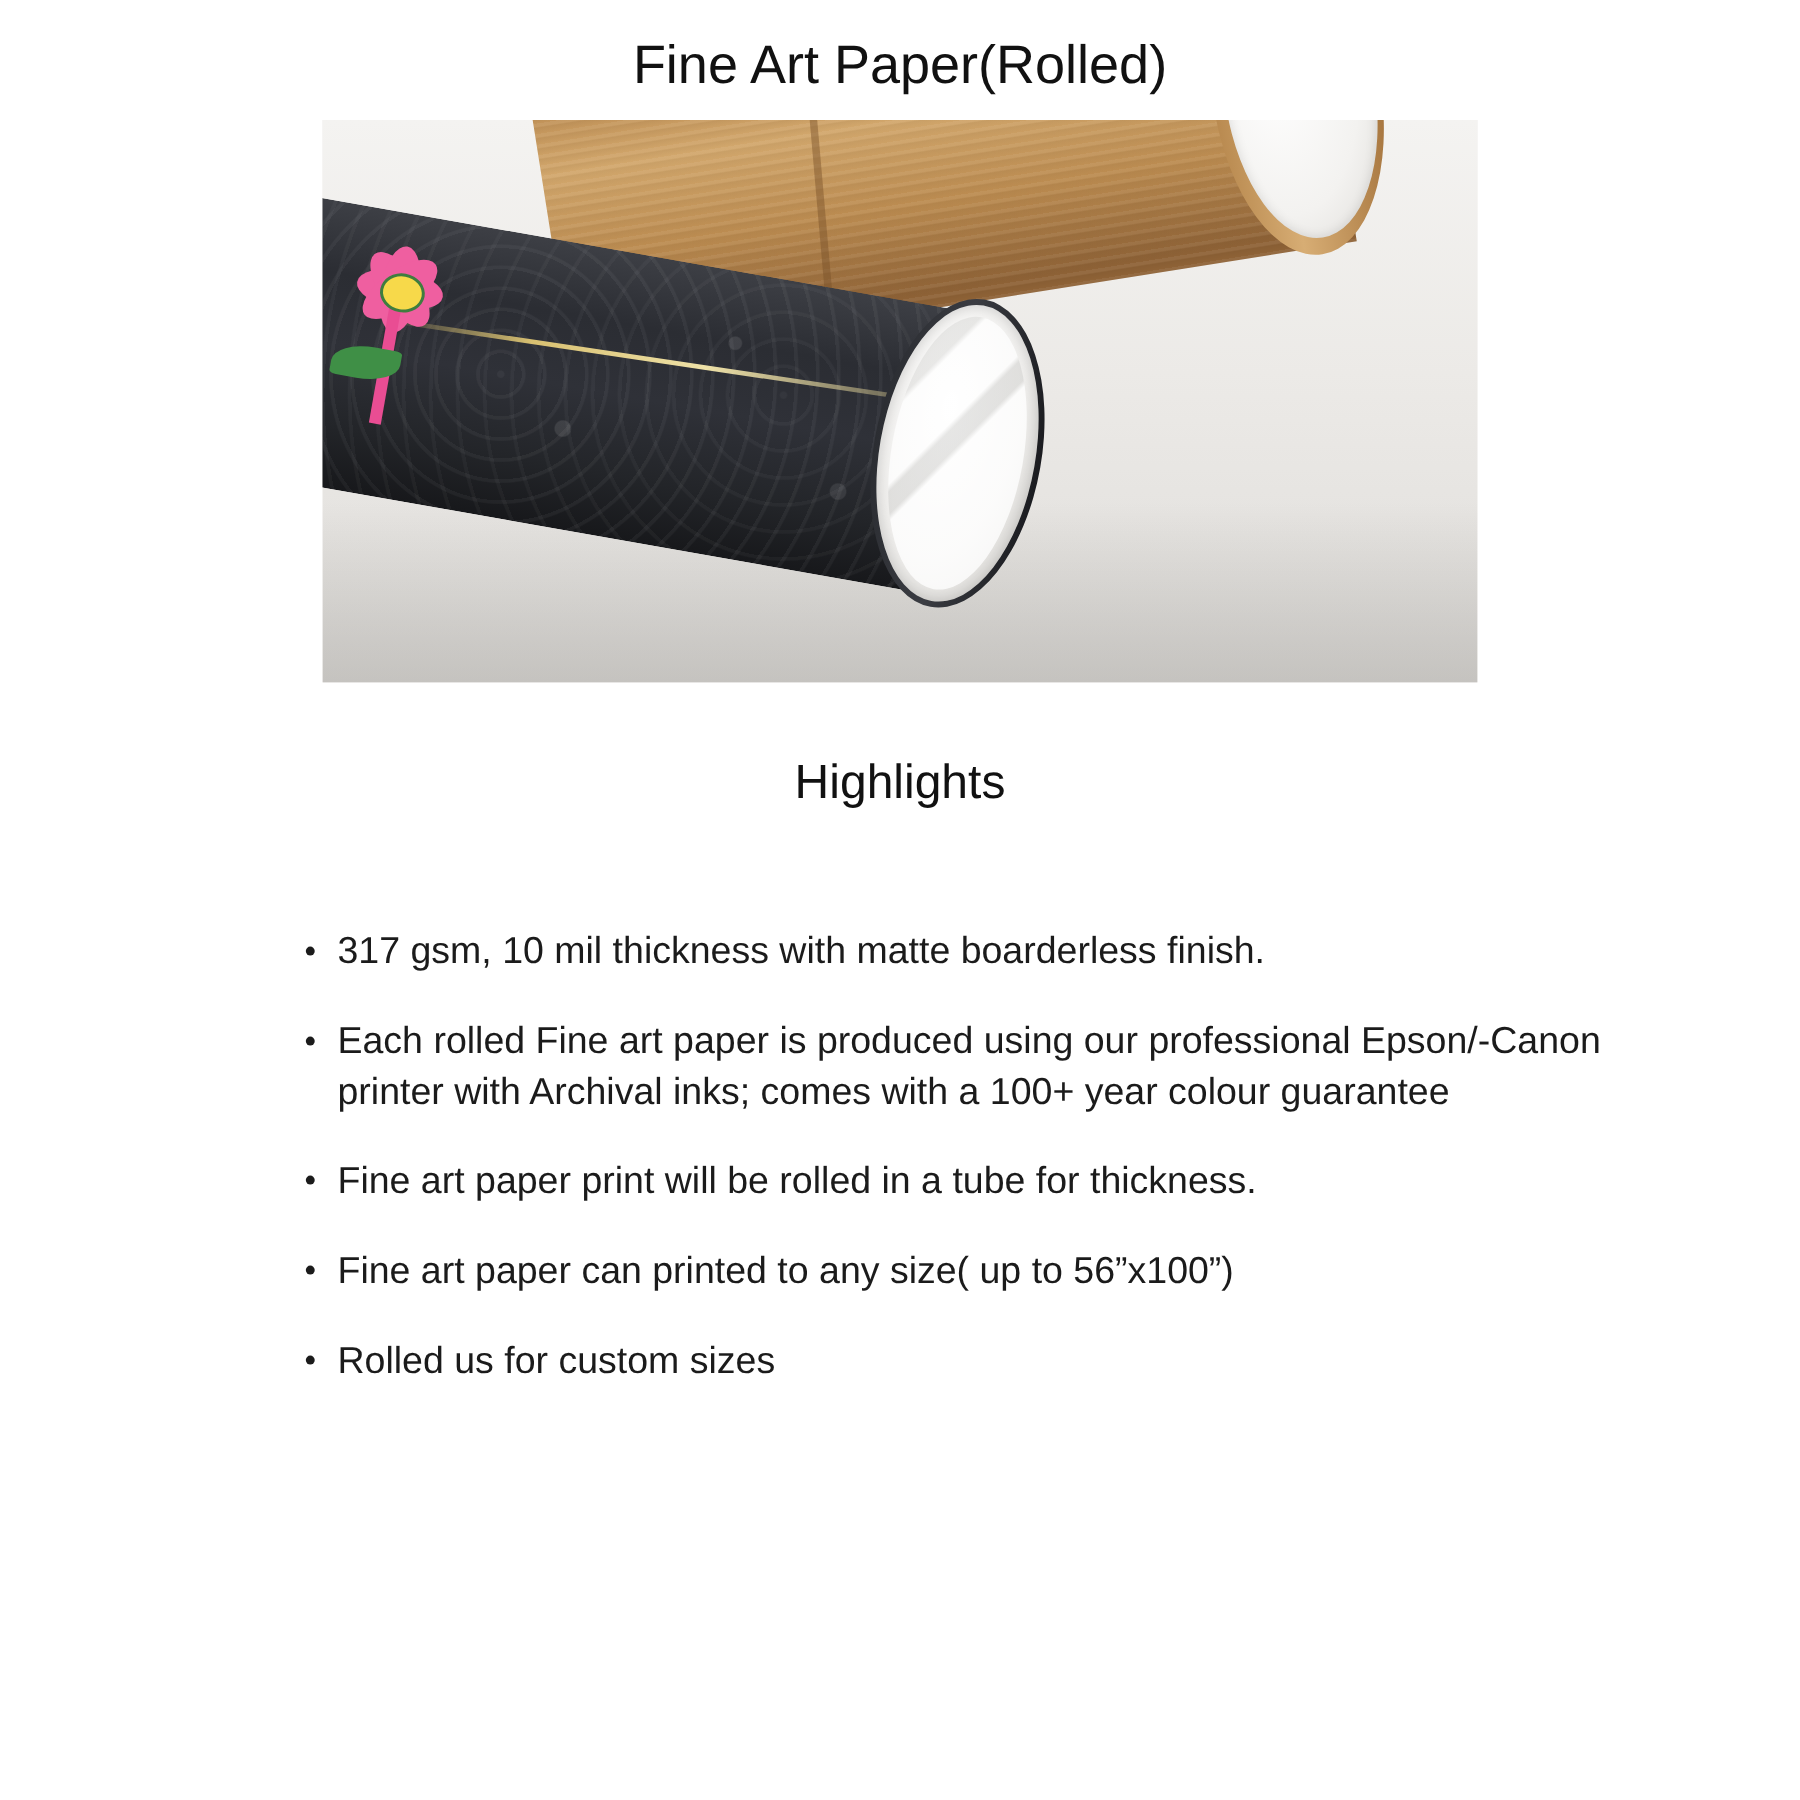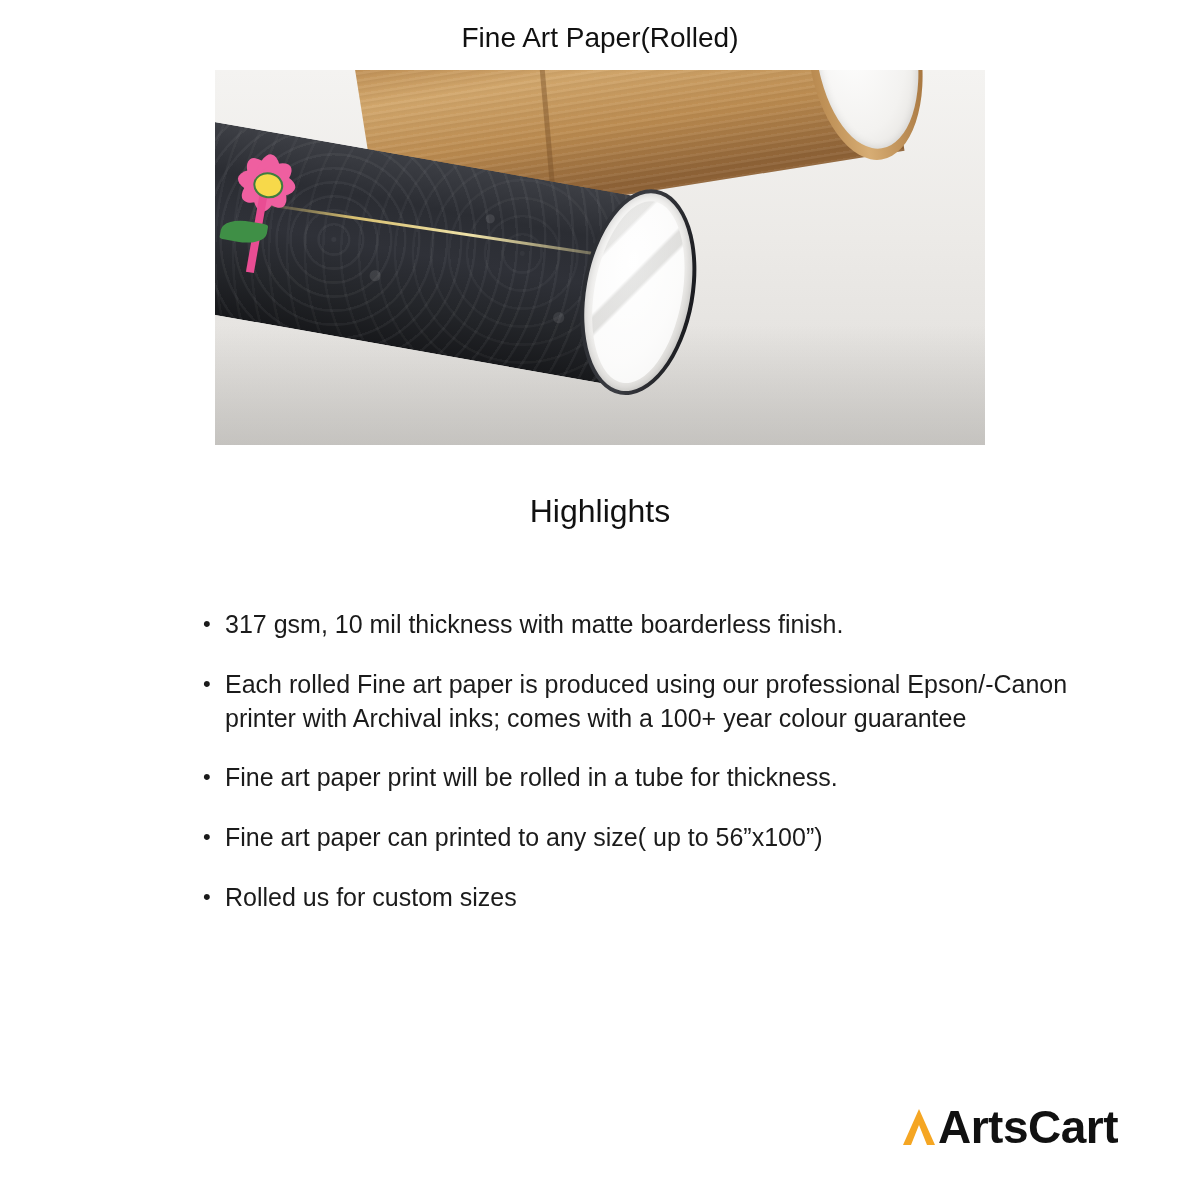--- a/index.html
+++ b/index.html
@@ -17,21 +17,21 @@
   }
 
   .page {
     width: 1200px;
     height: 1200px;
     position: relative;
   }
 
   .title {
     text-align: center;
-    font-size: 28px;
+    font-size: 36px;
     font-weight: 400;
     letter-spacing: 0px;
     padding-top: 22px;
     color: #111111;
   }
 
   .hero-wrap {
     margin-top: 16px;
     display: flex;
     justify-content: center;
@@ -347,22 +347,14 @@
     <div class="bullet">
       <span class="dot">•</span>
       <span class="txt">Fine art paper can printed to any size( up to 56”x100”)</span>
     </div>
     <div class="bullet">
       <span class="dot">•</span>
       <span class="txt">Rolled us for custom sizes</span>
     </div>
   </div>
 
-  <div class="logo">
-    <span class="a-mark">
-      <svg width="34" height="40" viewBox="0 0 34 40" xmlns="http://www.w3.org/2000/svg">
-        <polygon points="17,2 33,38 25,38 17,18 9,38 1,38" fill="#F5A623"></polygon>
-      </svg>
-    </span>
-    <span class="word">ArtsCart</span>
-  </div>
 
 </div>
 
 </body></html>

